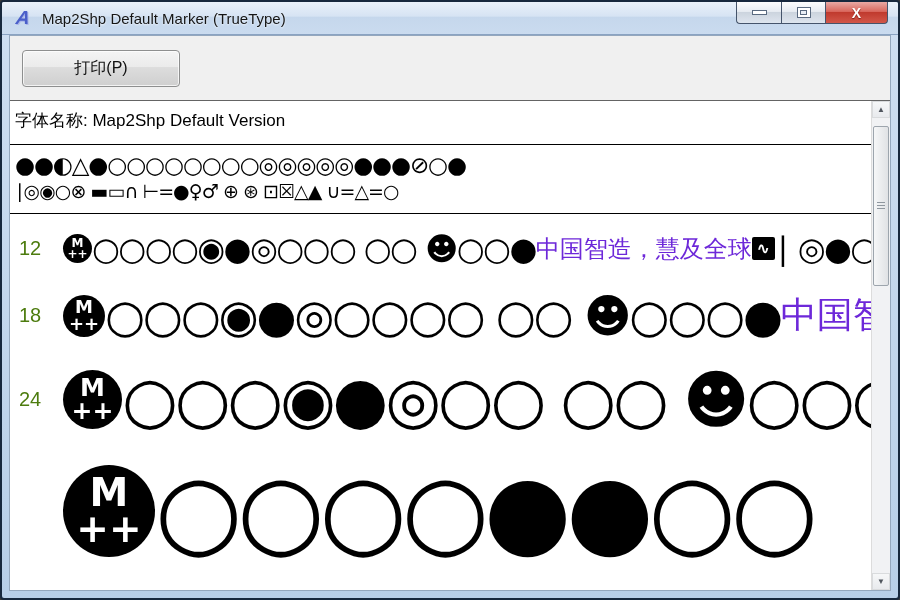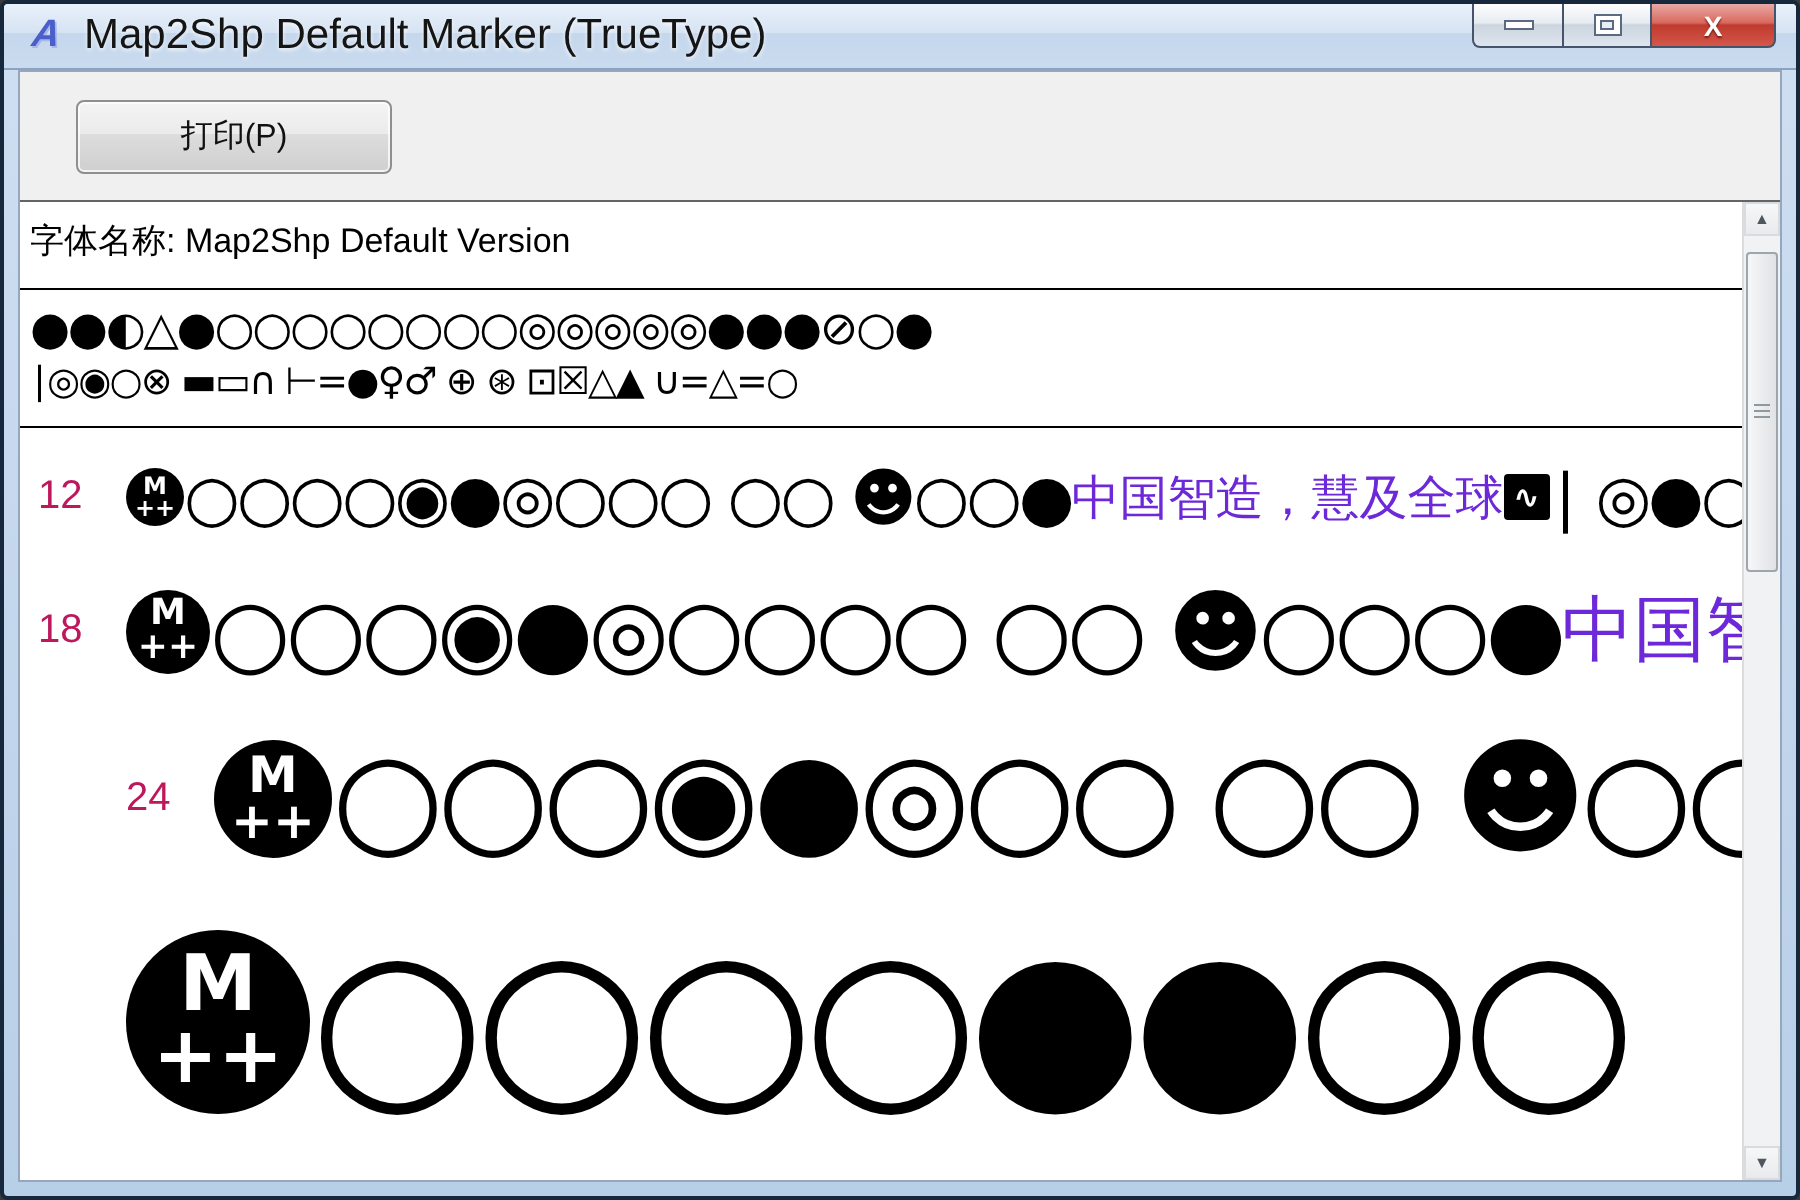--- a/index.html
+++ b/index.html
@@ -4,51 +4,51 @@
 <style>
   html,body{margin:0;padding:0;background:#3a3a3a;font-family:"Liberation Sans","DejaVu Sans",sans-serif;}
   .window{position:relative;width:900px;height:600px;box-sizing:border-box;overflow:hidden;
     background:linear-gradient(#cfdff2,#b8cfe8);border:2px solid #17283d;border-radius:4px;}
   
   .titlebar{position:relative;height:32px;display:flex;align-items:center;
     background:linear-gradient(#e9f1fa,#d6e3f3 45%,#c5d7ec 46%,#cadbef);
     border-bottom:1px solid #8aa3c2;}
   .app-icon{width:22px;height:22px;margin:0 8px 0 10px;display:inline-flex;align-items:center;justify-content:center;
     font-style:italic;font-weight:bold;font-size:19px;color:#4a5fc9;text-shadow:1px 1px 0 #aab6e8;transform:skewX(-8deg);}
-  .title-text{font-size:21px;color:#151515;text-shadow:0 1px 2px rgba(255,255,255,.8);}
+  .title-text{font-size:15px;color:#151515;text-shadow:0 1px 2px rgba(255,255,255,.8);}
   .winbtns{position:absolute;top:0;right:10px;display:flex;}
   .winbtn{box-sizing:border-box;height:22px;border:1px solid #45546b;border-top:none;
     background:linear-gradient(#fdfdfd,#e7ecf2 45%,#ccd4de 50%,#dee5ee);
     display:flex;align-items:center;justify-content:center;cursor:pointer;}
   .winbtn.min{width:45px;border-radius:0 0 0 4px;border-right:none;}
   .winbtn.max{width:45px;}
   .winbtn.close{width:62px;border-radius:0 0 4px 0;border-left:none;
     background:linear-gradient(#e8a9a4,#d9685e 45%,#c03a2e 50%,#d2574a);}
   .ic-min{width:13px;height:3px;background:#fff;border:1px solid #5a6a80;}
   .ic-max{width:12px;height:9px;border:1px solid #5a6a80;background:#fff;display:flex;align-items:center;justify-content:center;}
   .ic-max i{display:block;width:5px;height:3px;border:1px solid #5a6a80;background:#e9eef5;}
   .ic-close{color:#fff;font-weight:bold;font-size:14px;line-height:1;text-shadow:0 1px 1px #7c1d14;}
   
   .client{position:absolute;left:7px;right:7px;top:33px;bottom:7px;display:flex;flex-direction:column;
     background:#f0f0f0;border:1px solid #94a7bd;}
-  .toolbar{height:64px;flex:0 0 auto;background:#f0f0f0;display:flex;align-items:center;padding-left:28px;gap:18px;}
+  .toolbar{height:64px;flex:0 0 auto;background:#f0f0f0;display:flex;align-items:center;padding-left:12px;gap:18px;}
   .tbtn{min-width:158px;height:37px;box-sizing:border-box;border:1px solid #8e8f8f;border-radius:4px;
     background:linear-gradient(#f4f4f4,#ebebeb 45%,#dddddd 46%,#cfcfcf);
     box-shadow:inset 0 0 0 1px rgba(255,255,255,.75);
     font-size:16px;color:#111;display:inline-flex;align-items:center;justify-content:center;gap:7px;cursor:pointer;}
   .shield{width:17px;height:17px;display:inline-block;}
   
   .preview-wrap{flex:1 1 auto;position:relative;background:#fff;border-top:1px solid #646464;overflow:hidden;}
   .preview{position:absolute;left:0;top:0;right:18px;bottom:0;overflow:hidden;padding:6px 0 0 5px;}
   .info-line{font-size:17px;line-height:28px;color:#000;white-space:nowrap;}
   .sep{border:none;border-top:1px solid #000;margin:9px 0 6px -5px;}
   .glyphs{font-family:"DejaVu Sans",sans-serif;color:#000;letter-spacing:-0.05em;white-space:nowrap;}
   .glyph-row{line-height:1.25;white-space:nowrap;overflow:hidden;}
   .size-row{display:flex;align-items:center;white-space:nowrap;overflow:hidden;}
-  .size-label{flex:0 0 44px;font-size:20px;color:#be185d;padding-left:4px;}
+  .size-label{flex:0 0 44px;font-size:20px;color:#4d7c0f;padding-left:4px;}
   .row-content{display:flex;align-items:center;white-space:nowrap;}
   .cn{color:#6d28d9;white-space:nowrap;font-family:"Liberation Serif","DejaVu Serif",serif;}
   .logo-m{flex:0 0 auto;background:#000;border-radius:50%;color:#fff;display:inline-flex;flex-direction:column;
     align-items:center;justify-content:center;font-weight:bold;font-family:"DejaVu Sans",sans-serif;line-height:.9;}
   .logo-sq{flex:0 0 auto;background:#000;color:#fff;display:inline-flex;align-items:center;justify-content:center;
     font-weight:bold;border-radius:2px;}
   
   .scrollbar{position:absolute;top:0;right:0;bottom:0;width:18px;background:#f1f2f4;border-left:1px solid #dcdcdc;
     display:flex;flex-direction:column;}
   .sb-btn{flex:0 0 17px;display:flex;align-items:center;justify-content:center;font-size:8px;color:#50565e;
@@ -114,21 +114,21 @@
               <span class="size-label">18</span>
               <div class="row-content">
                 <span class="logo-m" style="width: 42px; height: 42px; font-size: 18px;">
                   <span>M</span>
                   <span>++</span>
                 </span>
                 <span class="glyphs" style="font-size: 46px;">○○○◉●◎○○○○ ○○ ☻○○○●</span>
                 <span class="cn" style="font-size: 36px;">中国智造</span>
               </div>
             </div>
-            <div class="size-row" style="height: 92px; margin-left: 44px;">
+            <div class="size-row" style="height: 92px;">
               <span class="size-label">24</span>
               <div class="row-content">
                 <span class="logo-m" style="width: 59px; height: 59px; font-size: 25px;">
                   <span>M</span>
                   <span>++</span>
                 </span>
                 <span class="glyphs" style="font-size: 64px;">○○○◉●◎○○ ○○ ☻○○○</span>
               </div>
             </div>
             <div class="size-row" style="height: 130px;">

